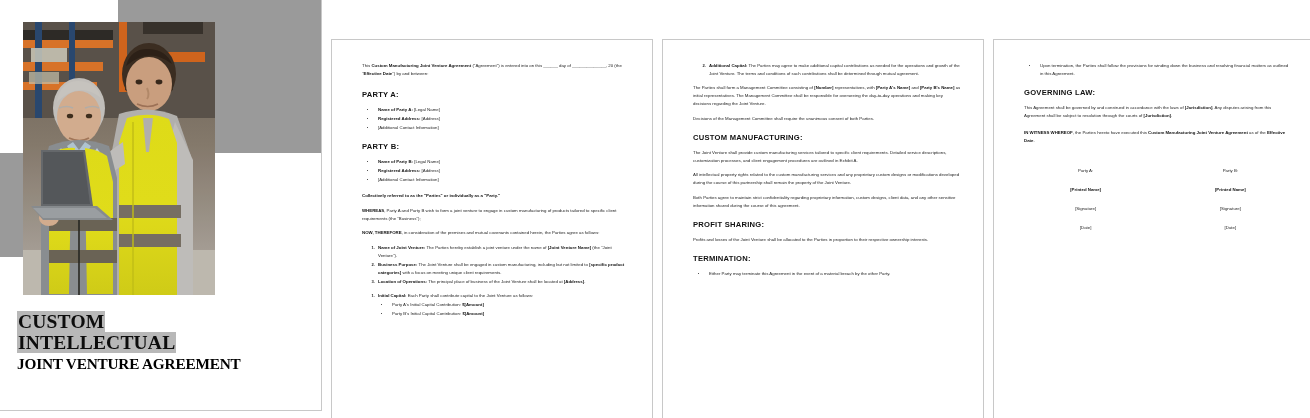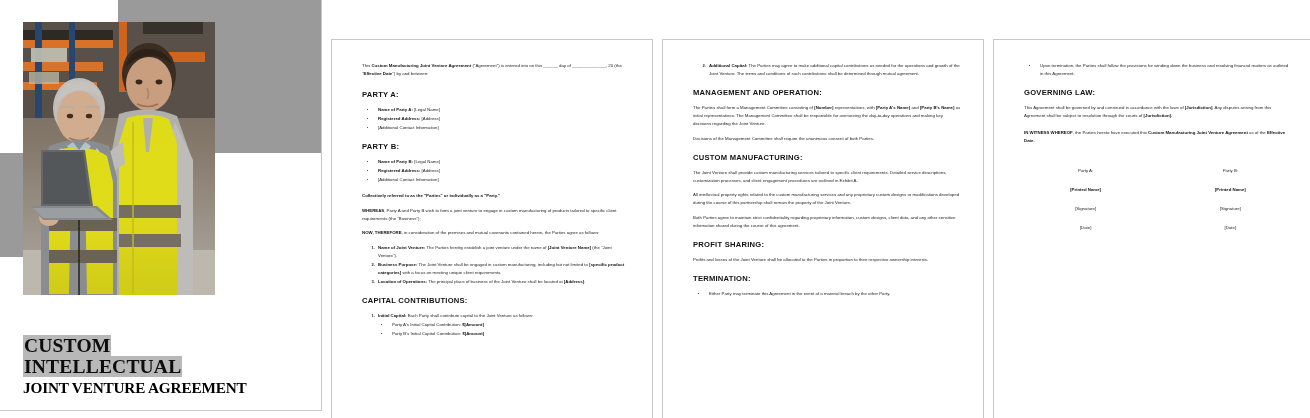--- a/index.html
+++ b/index.html
@@ -43,23 +43,22 @@
   .cover-photo {
     position: absolute;
     left: 23px; top: 22px;
     width: 192px; height: 273px;
     overflow: hidden;
     background: #3b3630;
   }
   .cover-photo svg { display: block; width: 192px; height: 273px; }
   .cover-title {
     position: absolute;
-    left: 23px; top: 312px;
+    left: 17px; top: 312px;
     width: 280px;
-    margin-top: 24px;
   }
   .title-serif-wrap { line-height: 1.0; }
   .title-serif {
     display: inline;
     font-family: "Liberation Serif", serif;
     font-weight: bold;
     font-size: 19.5px;
     letter-spacing: 0.2px;
     color: #0d0d0d;
     background: #b8b8b8;
@@ -264,42 +263,40 @@
       <p><b>WHEREAS</b><span>, Party A and Party B wish to form a joint venture to engage in custom manufacturing of products tailored to specific client requirements (the "Business");</span></p>
 
       <p><b>NOW, THEREFORE</b><span>, in consideration of the premises and mutual covenants contained herein, the Parties agree as follows:</span></p>
 
       <ol class="doc-list">
         <li><b>Name of Joint Venture:</b><span> The Parties hereby establish a joint venture under the name of </span><b>[Joint Venture Name]</b><span> (the "Joint Venture").</span></li>
         <li><b>Business Purpose:</b><span> The Joint Venture shall be engaged in custom manufacturing, including but not limited to </span><b>[specific product categories]</b><span> with a focus on meeting unique client requirements.</span></li>
         <li><b>Location of Operations:</b><span> The principal place of business of the Joint Venture shall be located at </span><b>[Address]</b><span>.</span></li>
       </ol>
 
-      <h2 class="sec">CAPITAL CONTRIBUTIONS:</h2>
       <ol class="doc-list">
         <li>
           <b>Initial Capital:</b><span> Each Party shall contribute capital to the Joint Venture as follows:</span>
           <ul class="sub-list">
             <li><span>Party A's Initial Capital Contribution: </span><b>$[Amount]</b></li>
             <li><span>Party B's Initial Capital Contribution: </span><b>$[Amount]</b></li>
           </ul>
         </li>
       </ol>
 
     </div>
   </div>
 
   <div class="page text-page">
     <div class="doc-body">
 
       <ol class="doc-list" start="2">
         <li><b>Additional Capital:</b><span> The Parties may agree to make additional capital contributions as needed for the operations and growth of the Joint Venture. The terms and conditions of such contributions shall be determined through mutual agreement.</span></li>
       </ol>
 
-      <h2 class="sec">MANAGEMENT AND OPERATION:</h2>
       <p><span>The Parties shall form a Management Committee consisting of </span><b>[Number]</b><span> representatives, with </span><b>[Party A's Name]</b><span> and </span><b>[Party B's Name]</b><span> as initial representatives. The Management Committee shall be responsible for overseeing the day-to-day operations and making key decisions regarding the Joint Venture.</span></p>
       <p>Decisions of the Management Committee shall require the unanimous consent of both Parties.</p>
 
       <h2 class="sec">CUSTOM MANUFACTURING:</h2>
       <p>The Joint Venture shall provide custom manufacturing services tailored to specific client requirements. Detailed service descriptions, customization processes, and client engagement procedures are outlined in Exhibit A.</p>
 
       <p>All intellectual property rights related to the custom manufacturing services and any proprietary custom designs or modifications developed during the course of this partnership shall remain the property of the Joint Venture.</p>
       <p>Both Parties agree to maintain strict confidentiality regarding proprietary information, custom designs, client data, and any other sensitive information shared during the course of this agreement.</p>
 
       <h2 class="sec">PROFIT SHARING:</h2>

